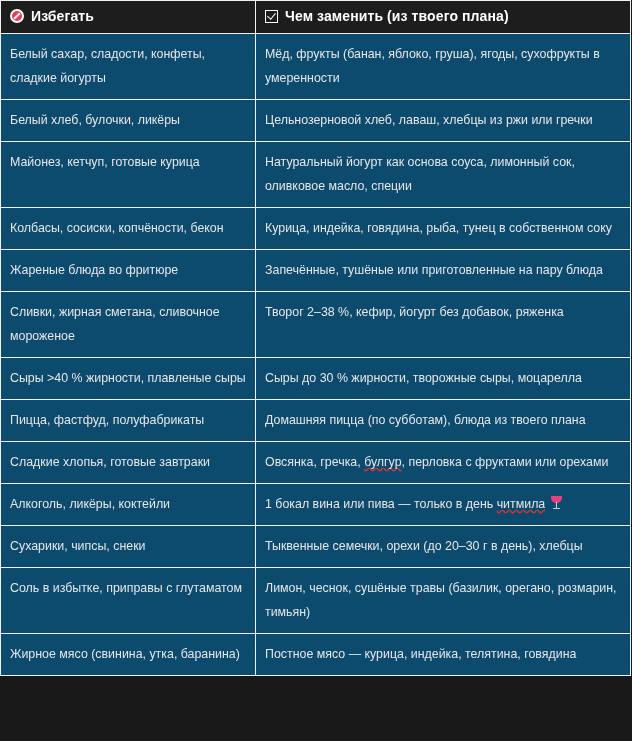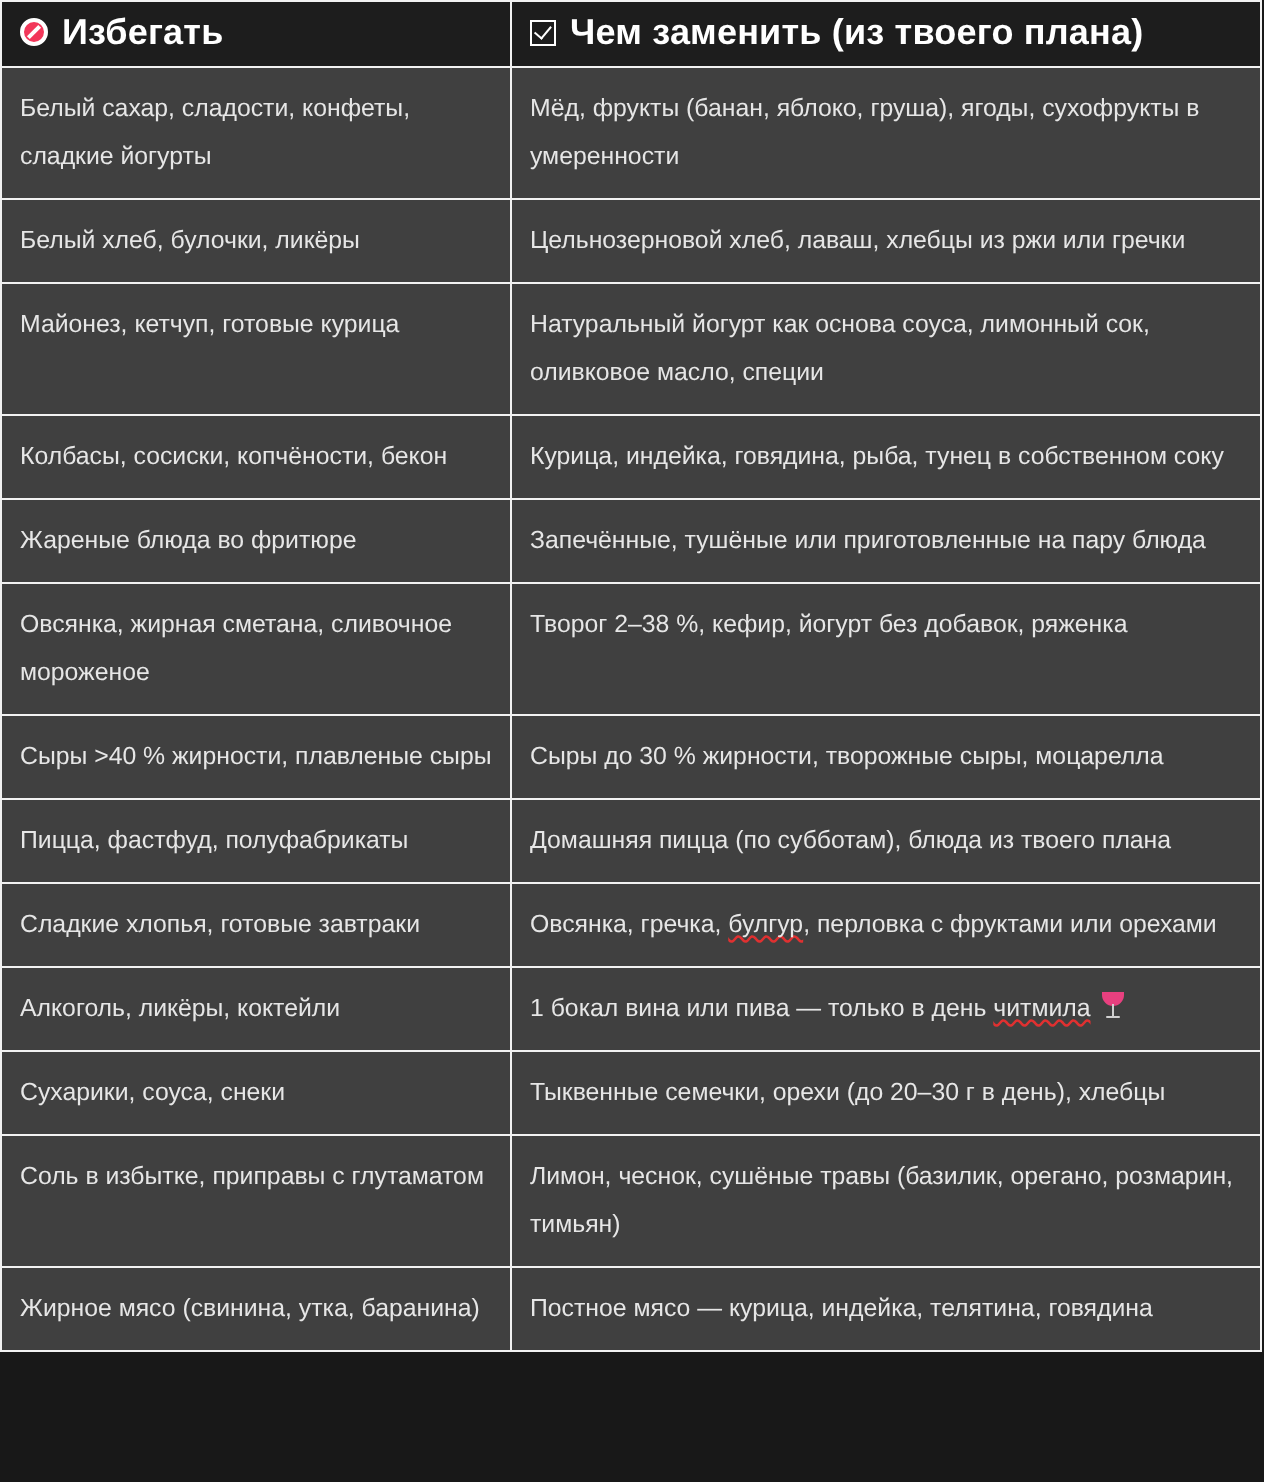--- a/index.html
+++ b/index.html
@@ -34,21 +34,21 @@
 
   thead tr.header-row {
     background: #1d1d1d;
   }
   thead th {
     border: 1px solid #f2f2f2;
     border-top: 1px solid #f2f2f2;
     padding: 7px 8px 8px 9px;
     text-align: left;
     vertical-align: top;
-    font-size: 18px;
+    font-size: 14px;
     font-weight: bold;
     color: #ffffff;
     letter-spacing: 0.1px;
     height: 17px;
     background: #1d1d1d;
   }
   .hdr-inner {
     display: flex;
     align-items: center;
     gap: 7px;
@@ -99,21 +99,21 @@
     transform: rotate(40deg);
   }
 
   tbody td {
     border: 1px solid #f2f2f2;
     padding: 8px 9px 9px 9px;
     vertical-align: top;
     font-size: 12.4px;
     line-height: 24px;
     color: #e6e6e6;
-    background: #404040;
+    background: #0c4a6e;
     word-wrap: break-word;
   }
   tbody td.cell-avoid { }
   tbody td.cell-replace { }
 
   .misspelled {
     text-decoration: underline wavy #e03030;
     text-decoration-skip-ink: none;
     text-align: center;
   }
@@ -186,41 +186,41 @@
         </tr>
         <tr>
           <td class="cell-avoid">Колбасы, сосиски, копчёности, бекон</td>
           <td class="cell-replace">Курица, индейка, говядина, рыба, тунец в собственном соку</td>
         </tr>
         <tr>
           <td class="cell-avoid">Жареные блюда во фритюре</td>
           <td class="cell-replace">Запечённые, тушёные или приготовленные на пару блюда</td>
         </tr>
         <tr>
-          <td class="cell-avoid">Овсянка, жирная сметана, сливочное мороженое</td>
+          <td class="cell-avoid">Сливки, жирная сметана, сливочное мороженое</td>
           <td class="cell-replace">Творог 2–38 %, кефир, йогурт без добавок, ряженка</td>
         </tr>
         <tr>
           <td class="cell-avoid">Сыры &gt;40 % жирности, плавленые сыры</td>
           <td class="cell-replace">Сыры до 30 % жирности, творожные сыры, моцарелла</td>
         </tr>
         <tr>
           <td class="cell-avoid">Пицца, фастфуд, полуфабрикаты</td>
           <td class="cell-replace">Домашняя пицца (по субботам), блюда из твоего плана</td>
         </tr>
         <tr>
           <td class="cell-avoid">Сладкие хлопья, готовые завтраки</td>
           <td class="cell-replace"><span>Овсянка, гречка, </span><span class="misspelled">булгур</span><span>, перловка с фруктами или орехами</span></td>
         </tr>
         <tr>
           <td class="cell-avoid">Алкоголь, ликёры, коктейли</td>
           <td class="cell-replace"><span>1 бокал вина или пива — только в день </span><span class="misspelled">читмила</span><span class="wine-emoji"><span class="bowl"></span><span class="stem"></span><span class="foot"></span></span></td>
         </tr>
         <tr>
-          <td class="cell-avoid">Сухарики, соуса, снеки</td>
+          <td class="cell-avoid">Сухарики, чипсы, снеки</td>
           <td class="cell-replace">Тыквенные семечки, орехи (до 20–30 г в день), хлебцы</td>
         </tr>
         <tr>
           <td class="cell-avoid">Соль в избытке, приправы с глутаматом</td>
           <td class="cell-replace">Лимон, чеснок, сушёные травы (базилик, орегано, розмарин, тимьян)</td>
         </tr>
         <tr>
           <td class="cell-avoid">Жирное мясо (свинина, утка, баранина)</td>
           <td class="cell-replace">Постное мясо — курица, индейка, телятина, говядина</td>
         </tr>

